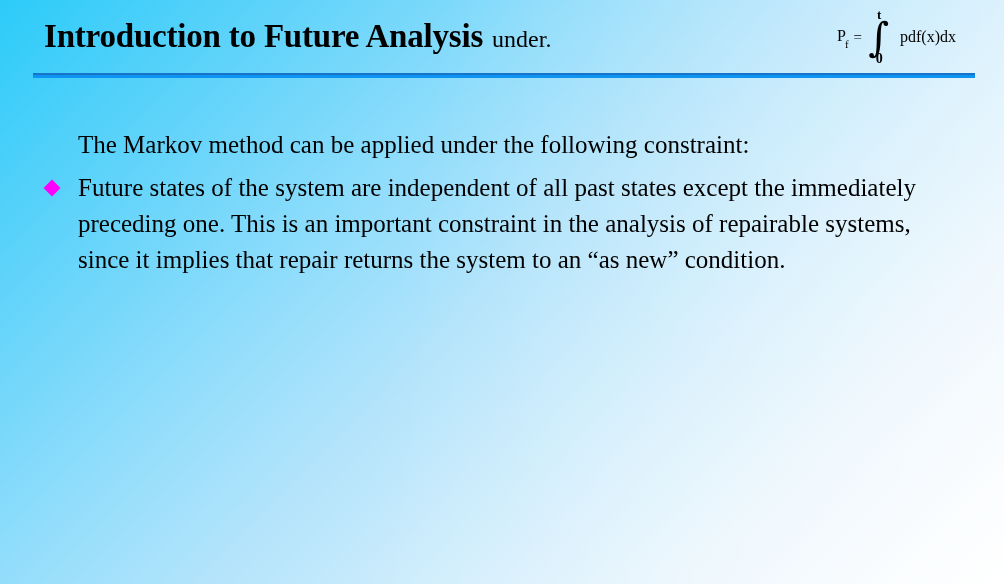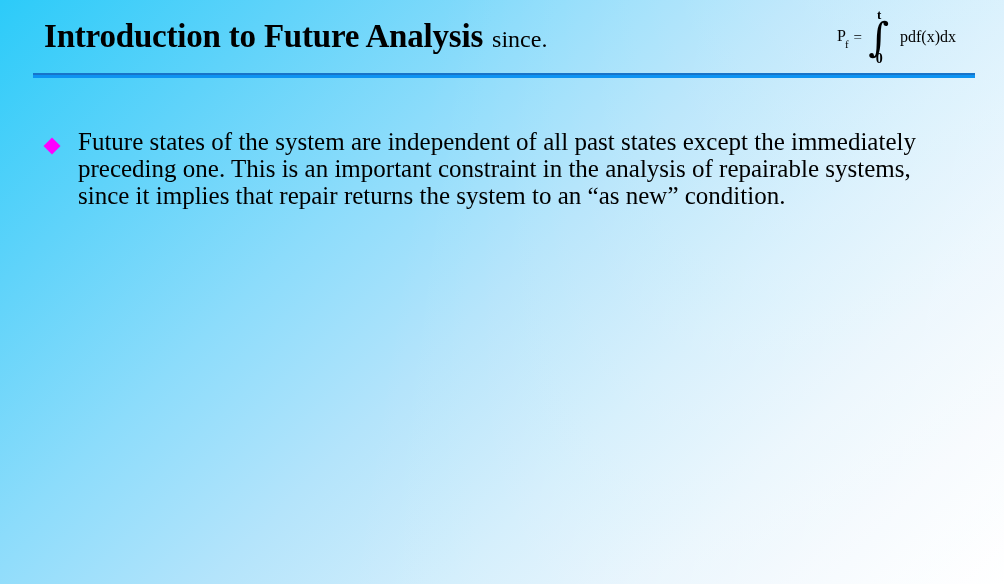--- a/index.html
+++ b/index.html
@@ -165,21 +165,21 @@
     line-height: 34px;
     color: #000000;
   }
 
   .bullet-item {
     position: relative;
     margin: 0;
     padding: 0 70px 0 78px;
     font-family: "Liberation Serif", serif;
     font-size: 25px;
-    line-height: 27px;
+    line-height: 36px;
     color: #000000;
     text-align: left;
   }
 
   .bullet-marker {
     position: absolute;
     left: 46px;
     top: 12px;
     width: 12px;
     height: 12px;
@@ -188,39 +188,40 @@
   }
 </style>
 </head>
 <body>
 
 <div id="slide">
 
   <div id="title-area">
 
     <div class="slide-title">
-      <span class="main">Introduction to Future Analysis</span><span class="cont">since.</span>
+      <span class="main">Introduction to Future Analysis</span><span class="cont">under.</span>
     </div>
 
     <div class="formula">
       <span class="pf"><span>P</span><span class="sub">f</span></span>
       <span class="eq">=</span>
       <span class="integral">
         <span class="limit-top">t</span>
         <span class="sign">∫</span>
         <span class="limit-bottom">0</span>
       </span>
       <span class="expr">pdf(x)dx</span>
     </div>
 
     <div class="title-rule"></div>
   </div>
 
   <div id="body-area">
 
+    <p class="intro-line">The Markov method can be applied under the following constraint:</p>
 
     <p class="bullet-item">
       <span class="bullet-marker"></span>
       <span>Future states of the system are independent of all past states except the immediately preceding one. This is an important constraint in the analysis of repairable systems, since it implies that repair returns the system to an “as new” condition.</span>
     </p>
 
   </div>
 
 </div>
 

